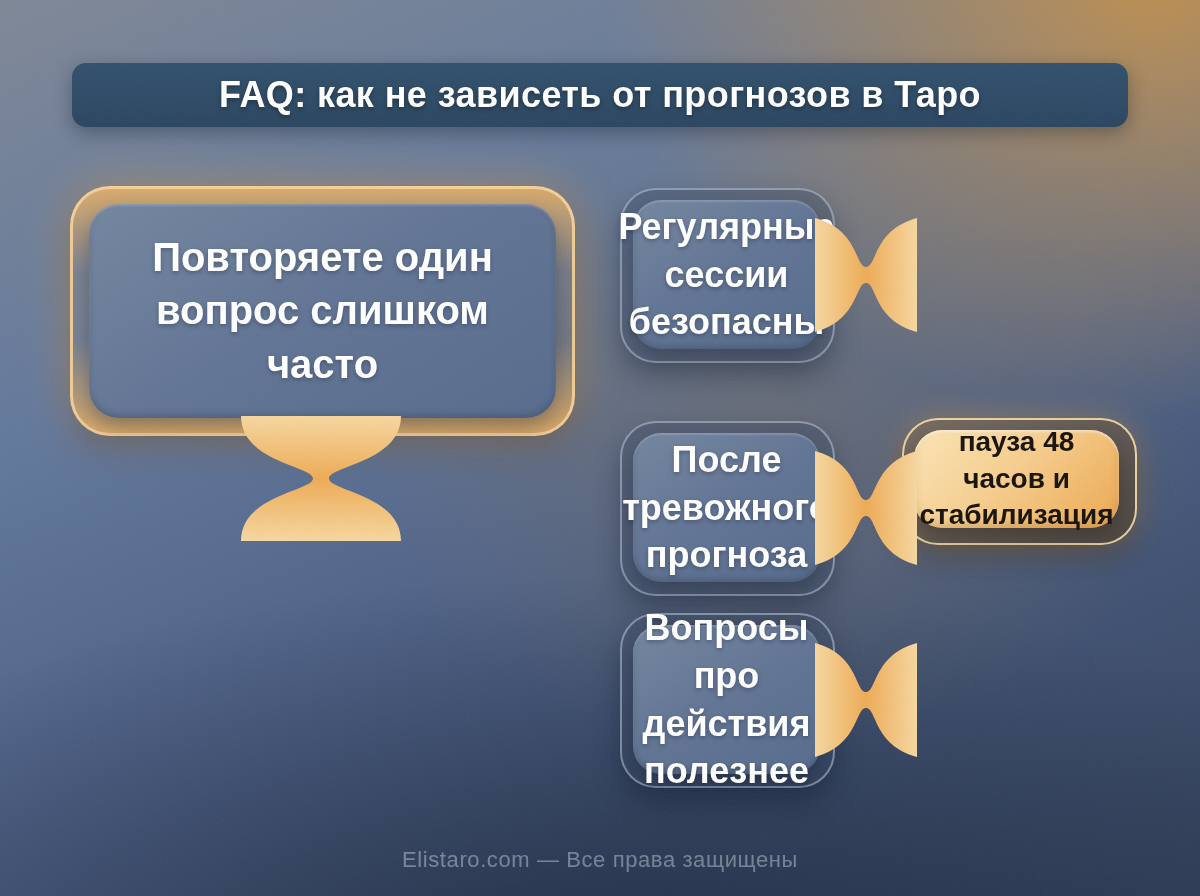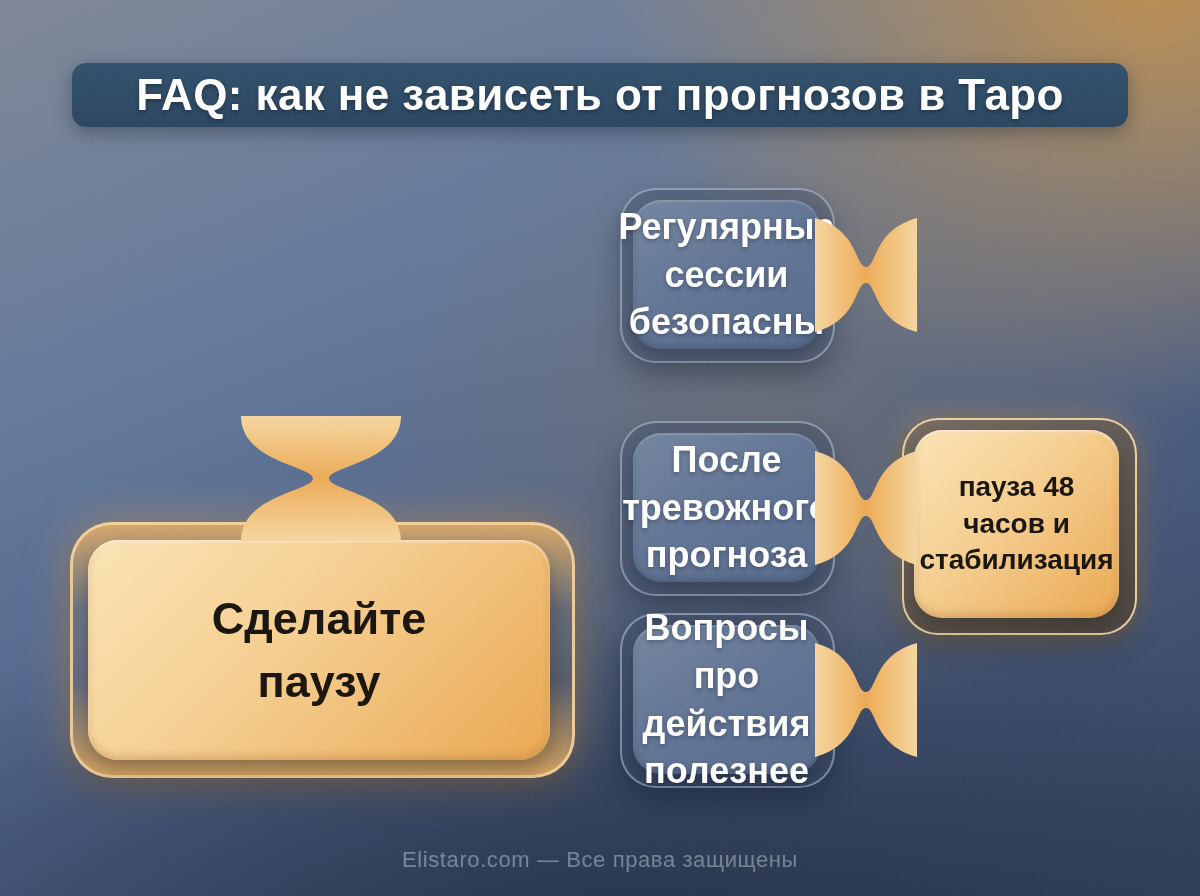--- a/index.html
+++ b/index.html
@@ -12,21 +12,21 @@
       radial-gradient(1300px 560px at 50% 108%, rgba(18,28,48,0.60), rgba(18,28,48,0) 70%),
       linear-gradient(158deg,#7e8796 0%, #62789c 32%, #50648a 55%, #3f5070 78%, #33415c 100%);
   }
   .banner{
     position:absolute;left:72px;top:63px;width:1056px;height:64px;
     background:linear-gradient(180deg,#31506c,#2a4560);
     border-radius:14px;display:flex;align-items:center;justify-content:center;
     box-shadow:0 6px 18px rgba(10,20,35,0.35);
   }
   .banner-text{
-    color:#ffffff;font-size:44px;font-weight:700;letter-spacing:0.4px;
+    color:#ffffff;font-size:36px;font-weight:700;letter-spacing:0.4px;
     text-shadow:0 2px 4px rgba(0,0,0,0.35);white-space:nowrap;
   }
   .frame{position:absolute;box-sizing:border-box;}
   .frame-gold-big{
     border:3px solid rgba(245,209,152,0.95);border-radius:40px;
     background:linear-gradient(180deg, rgba(243,181,96,0.80), rgba(243,181,96,0.14) 34%, rgba(243,181,96,0.12) 62%, rgba(243,181,96,0.85));
     box-shadow:0 0 46px rgba(238,168,76,0.48), 0 12px 30px rgba(15,25,45,0.30);
   }
   .frame-blue{
     border:2px solid rgba(188,202,221,0.55);border-radius:36px;
@@ -66,36 +66,37 @@
 </style>
 </head>
 <body>
 
 <div class="stage">
 
   <div class="banner">
     <div class="banner-text">FAQ: как не зависеть от прогнозов в Таро</div>
   </div>
 
+  <div class="frame frame-gold-big" style="left:70px;top:186px;width:505px;height:250px;">
+    <div class="inner inner-blue problem-inner">Повторяете один
+вопрос слишком
+часто</div>
+  </div>
 
   <svg class="connector" style="left:241px;top:416px;" width="160" height="125" viewBox="0 0 160 125">
     <defs>
       <linearGradient id="gv" x1="0" y1="0" x2="0" y2="1">
         <stop offset="0" stop-color="#f6d7a0"></stop>
         <stop offset="0.5" stop-color="#eeab55"></stop>
         <stop offset="1" stop-color="#f6d7a0"></stop>
       </linearGradient>
     </defs>
     <path d="M0,0 H160 C160,46 88,50 88,62.5 C88,75 160,79 160,125 H0 C0,79 72,75 72,62.5 C72,50 0,46 0,0 Z" fill="url(#gv)"></path>
   </svg>
 
-  <div class="frame frame-gold-big" style="left:70px;top:522px;width:505px;height:256px;border-radius:42px;">
-    <div class="inner inner-orange solution-inner">Сделайте
-паузу</div>
-  </div>
 
   <div style="position:absolute;left:620px;top:185px;width:517px;height:180px;">
     <div class="frame frame-blue" style="left:0;top:3px;width:215px;height:175px;">
       <div class="inner inner-blue q-inner">Регулярные
 сессии
 безопасны</div>
     </div>
     <svg class="connector" style="left:195px;top:33px;" width="102" height="114" viewBox="0 0 102 114">
       <defs>
         <linearGradient id="gh1" x1="0" y1="0" x2="1" y2="0">
@@ -117,21 +118,21 @@
     <svg class="connector" style="left:195px;top:33px;" width="102" height="114" viewBox="0 0 102 114">
       <defs>
         <linearGradient id="gh2" x1="0" y1="0" x2="1" y2="0">
           <stop offset="0" stop-color="#f6d7a0"></stop>
           <stop offset="0.5" stop-color="#eeab55"></stop>
           <stop offset="1" stop-color="#f6d7a0"></stop>
         </linearGradient>
       </defs>
       <path d="M0,0 C44,12 40,49 51,49 C62,49 58,12 102,0 L102,114 C58,102 62,65 51,65 C40,65 44,102 0,114 Z" fill="url(#gh2)"></path>
     </svg>
-    <div class="frame frame-gold" style="left:282px;top:0;width:235px;height:217px;">
+    <div class="frame frame-gold" style="left:282px;top:0;width:235px;height:127px;">
       <div class="inner inner-orange a-inner">пауза 48
 часов и
 стабилизация</div>
     </div>
   </div>
 
   <div style="position:absolute;left:620px;top:610px;width:517px;height:180px;">
     <div class="frame frame-blue" style="left:0;top:3px;width:215px;height:175px;">
       <div class="inner inner-blue q-inner">Вопросы
 про действия

